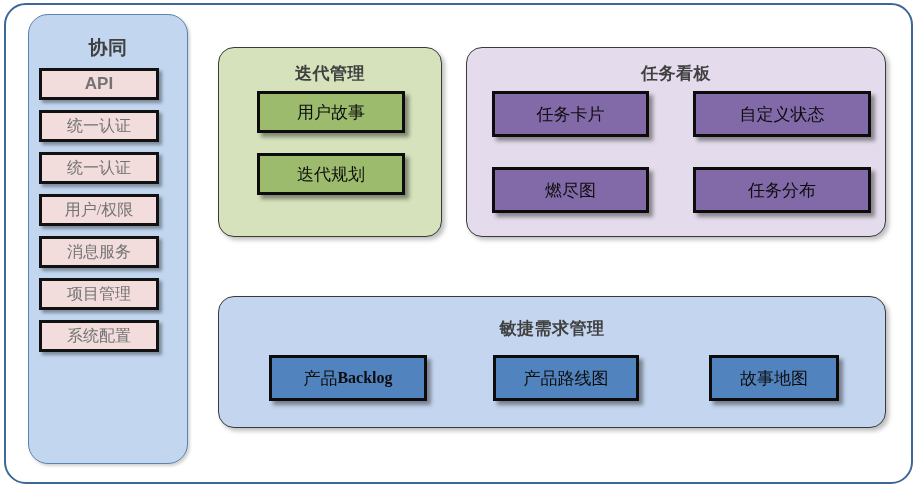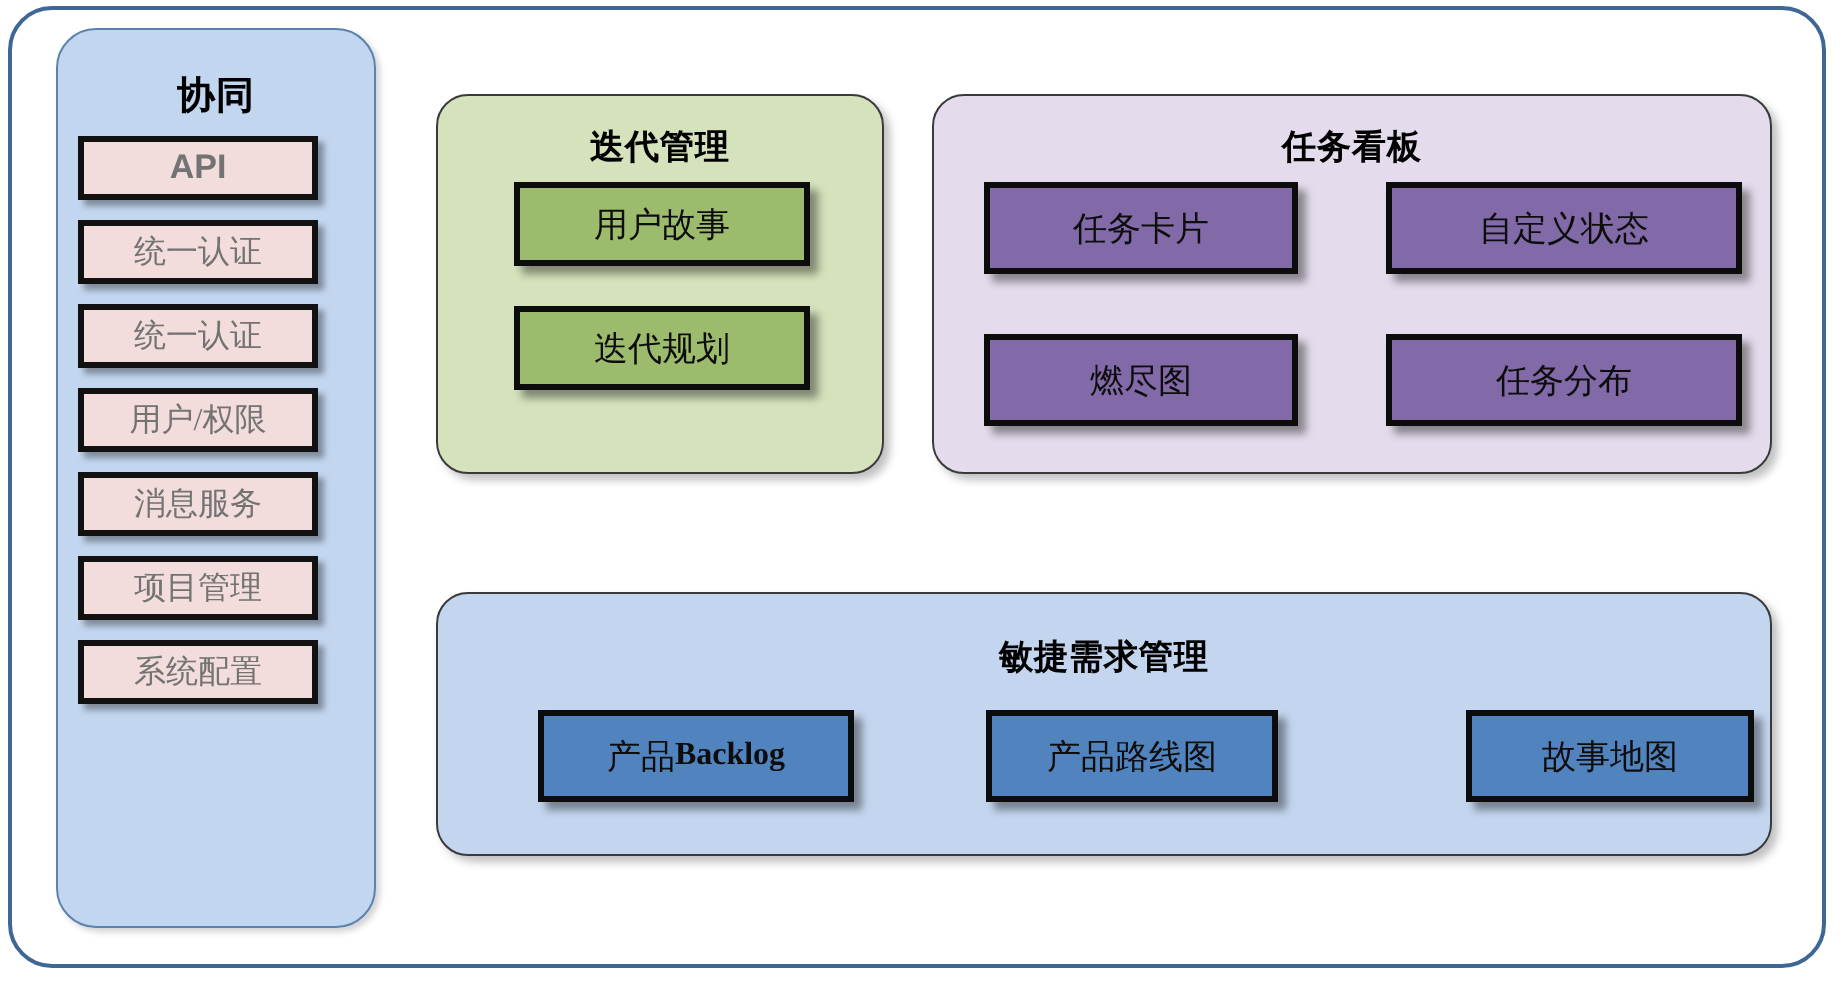--- a/index.html
+++ b/index.html
@@ -39,21 +39,21 @@
     border-radius: 16px;
     border: 1.6px solid #3a3a3a;
     box-shadow: 3px 3px 4px rgba(0,0,0,0.25);
   }
   .group-title {
     position: absolute;
     left: 0;
     right: 0;
     text-align: center;
     font-weight: bold;
-    color: #000000;
+    color: #404040;
     letter-spacing: 0.5px;
   }
 
   
   .panel-collab {
     left: 28px;
     top: 14px;
     width: 160px;
     height: 450px;
     background: #c2d6ef;
@@ -198,16 +198,16 @@
   <div class="group group-agile">
     <div class="group-title">敏捷需求管理</div>
 
     <div class="box blue mixed" style="left:50px; top:58px; width:158px; height:46px;">
       <span>产品</span>
         <b>Backlog</b>
     </div>
 
     <div class="box blue" style="left:274px; top:58px; width:146px; height:46px;">产品路线图</div>
 
-    <div class="box blue" style="left:490px; top:58px; width:144px; height:46px;margin-left:24px;">故事地图</div>
+    <div class="box blue" style="left:490px; top:58px; width:130px; height:46px;">故事地图</div>
   </div>
 
 </div>
 
 </body></html>

